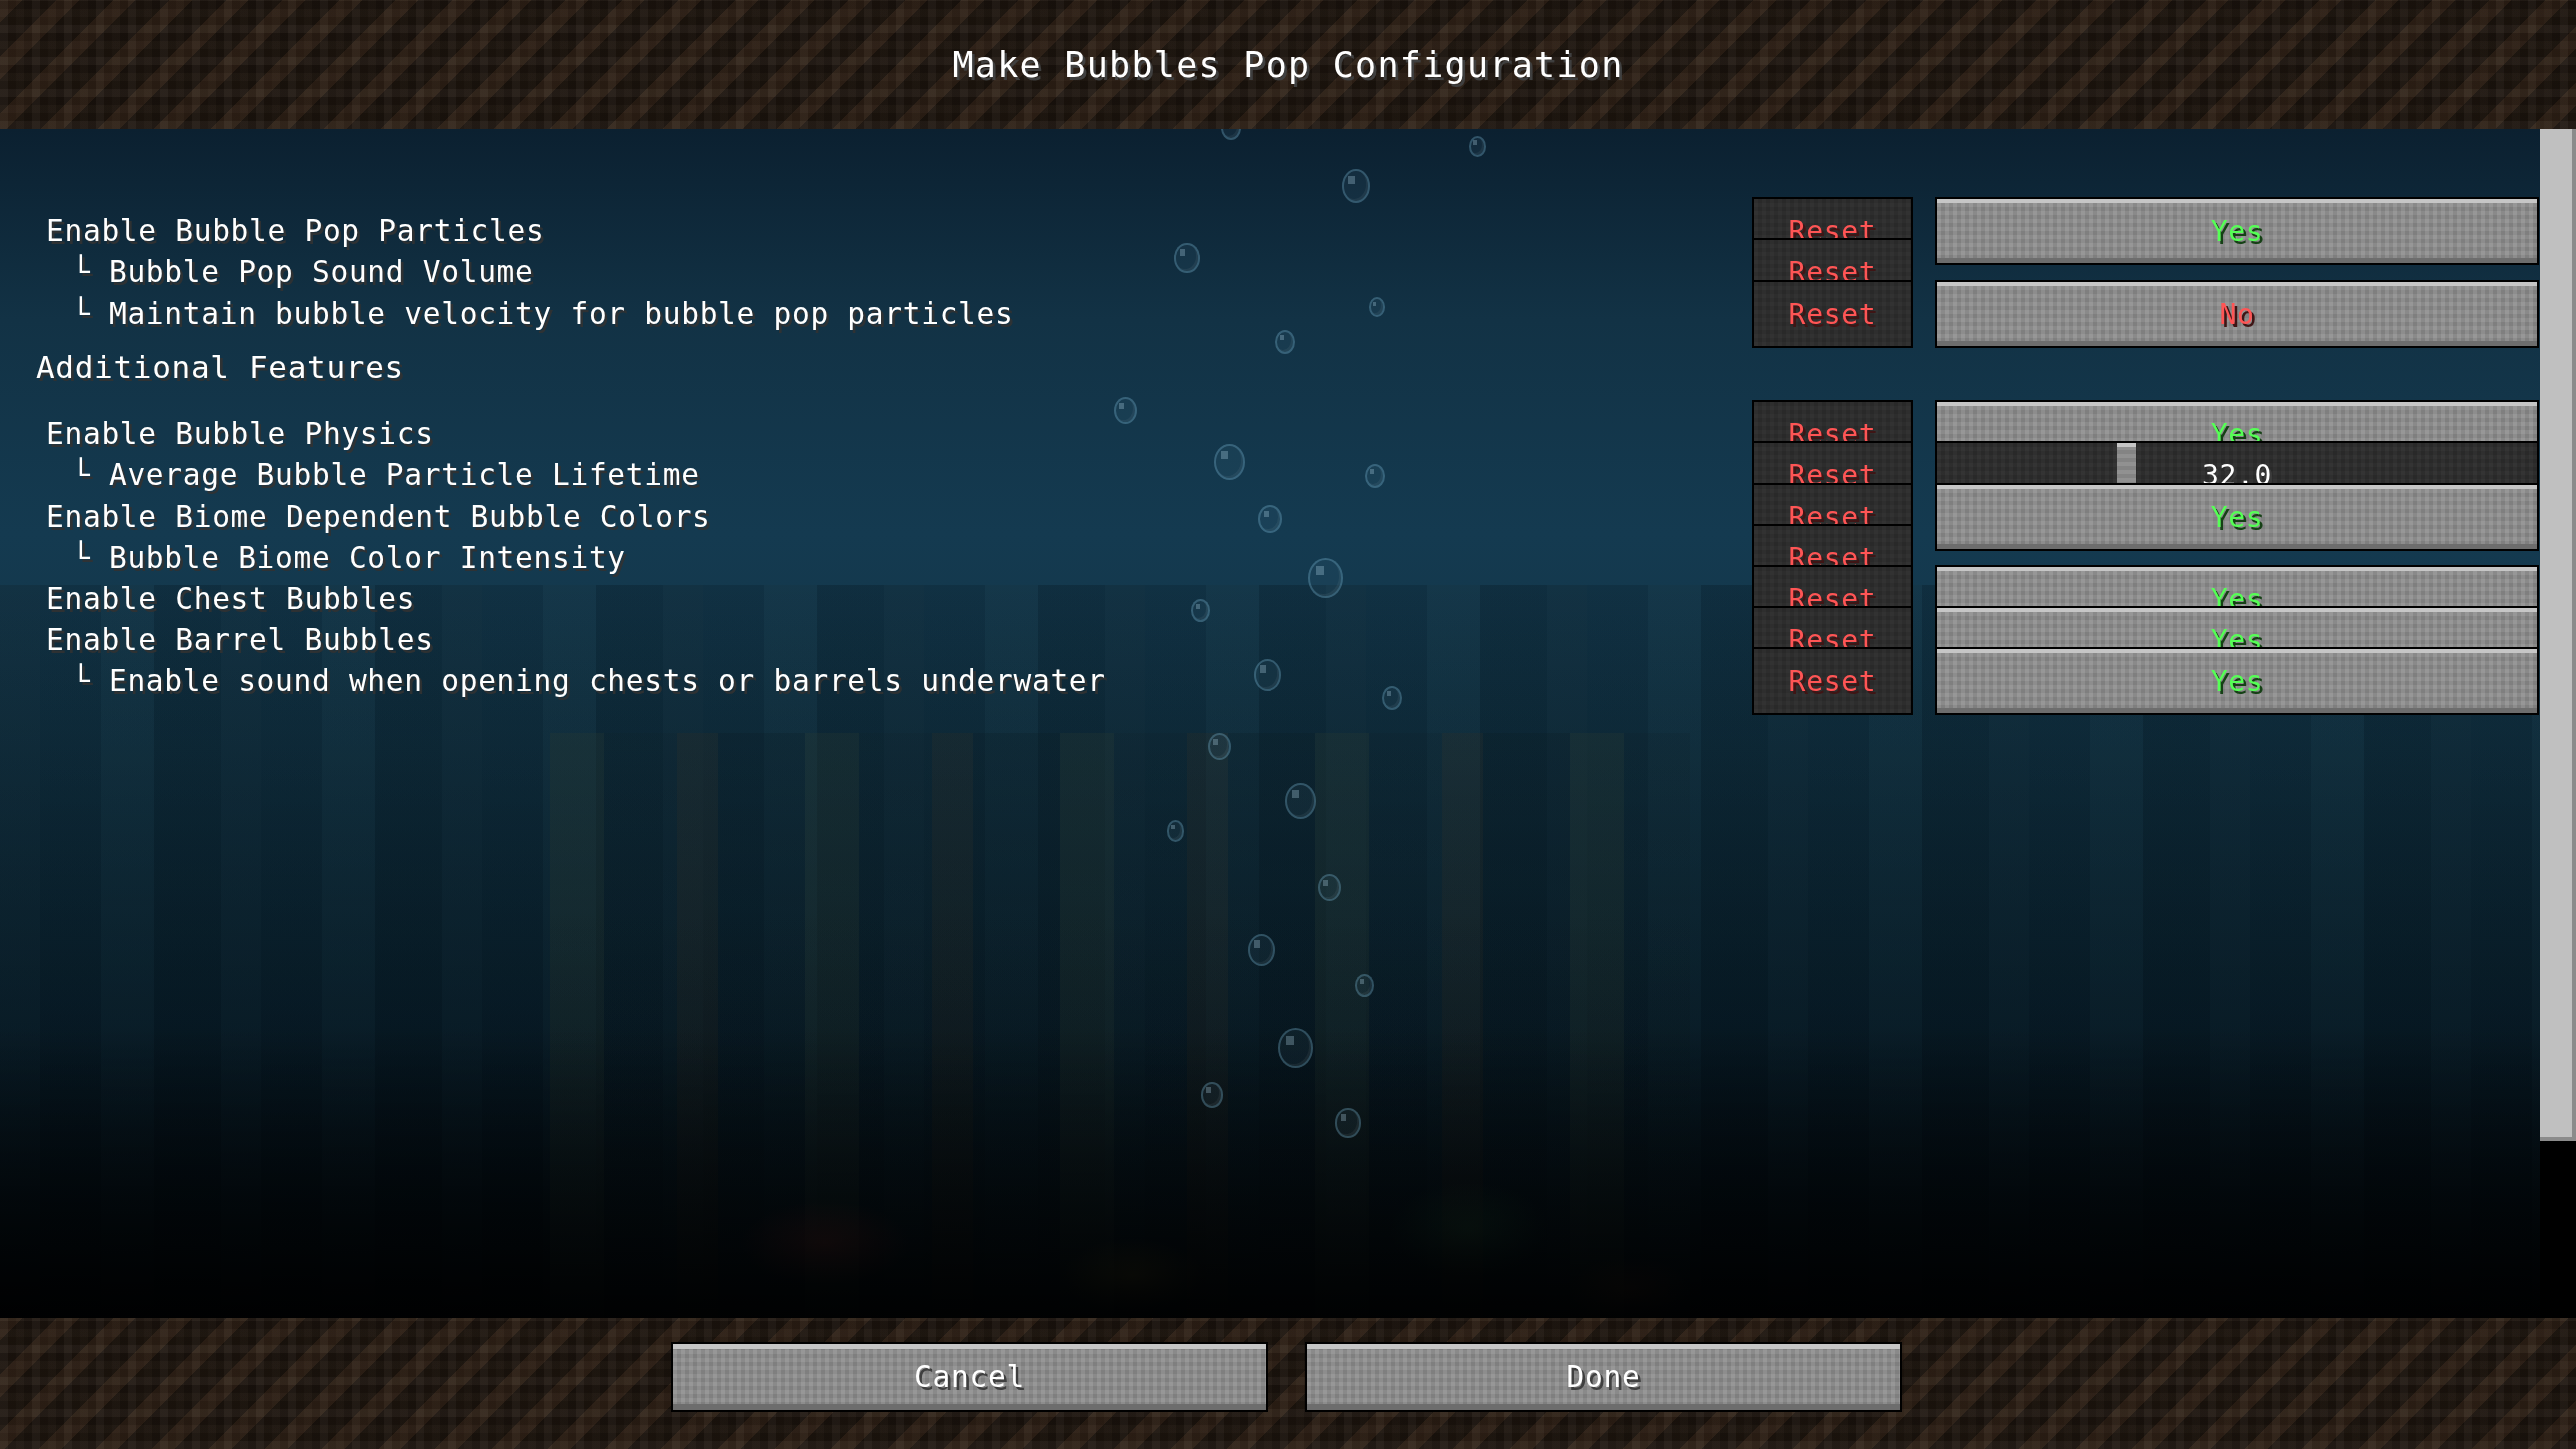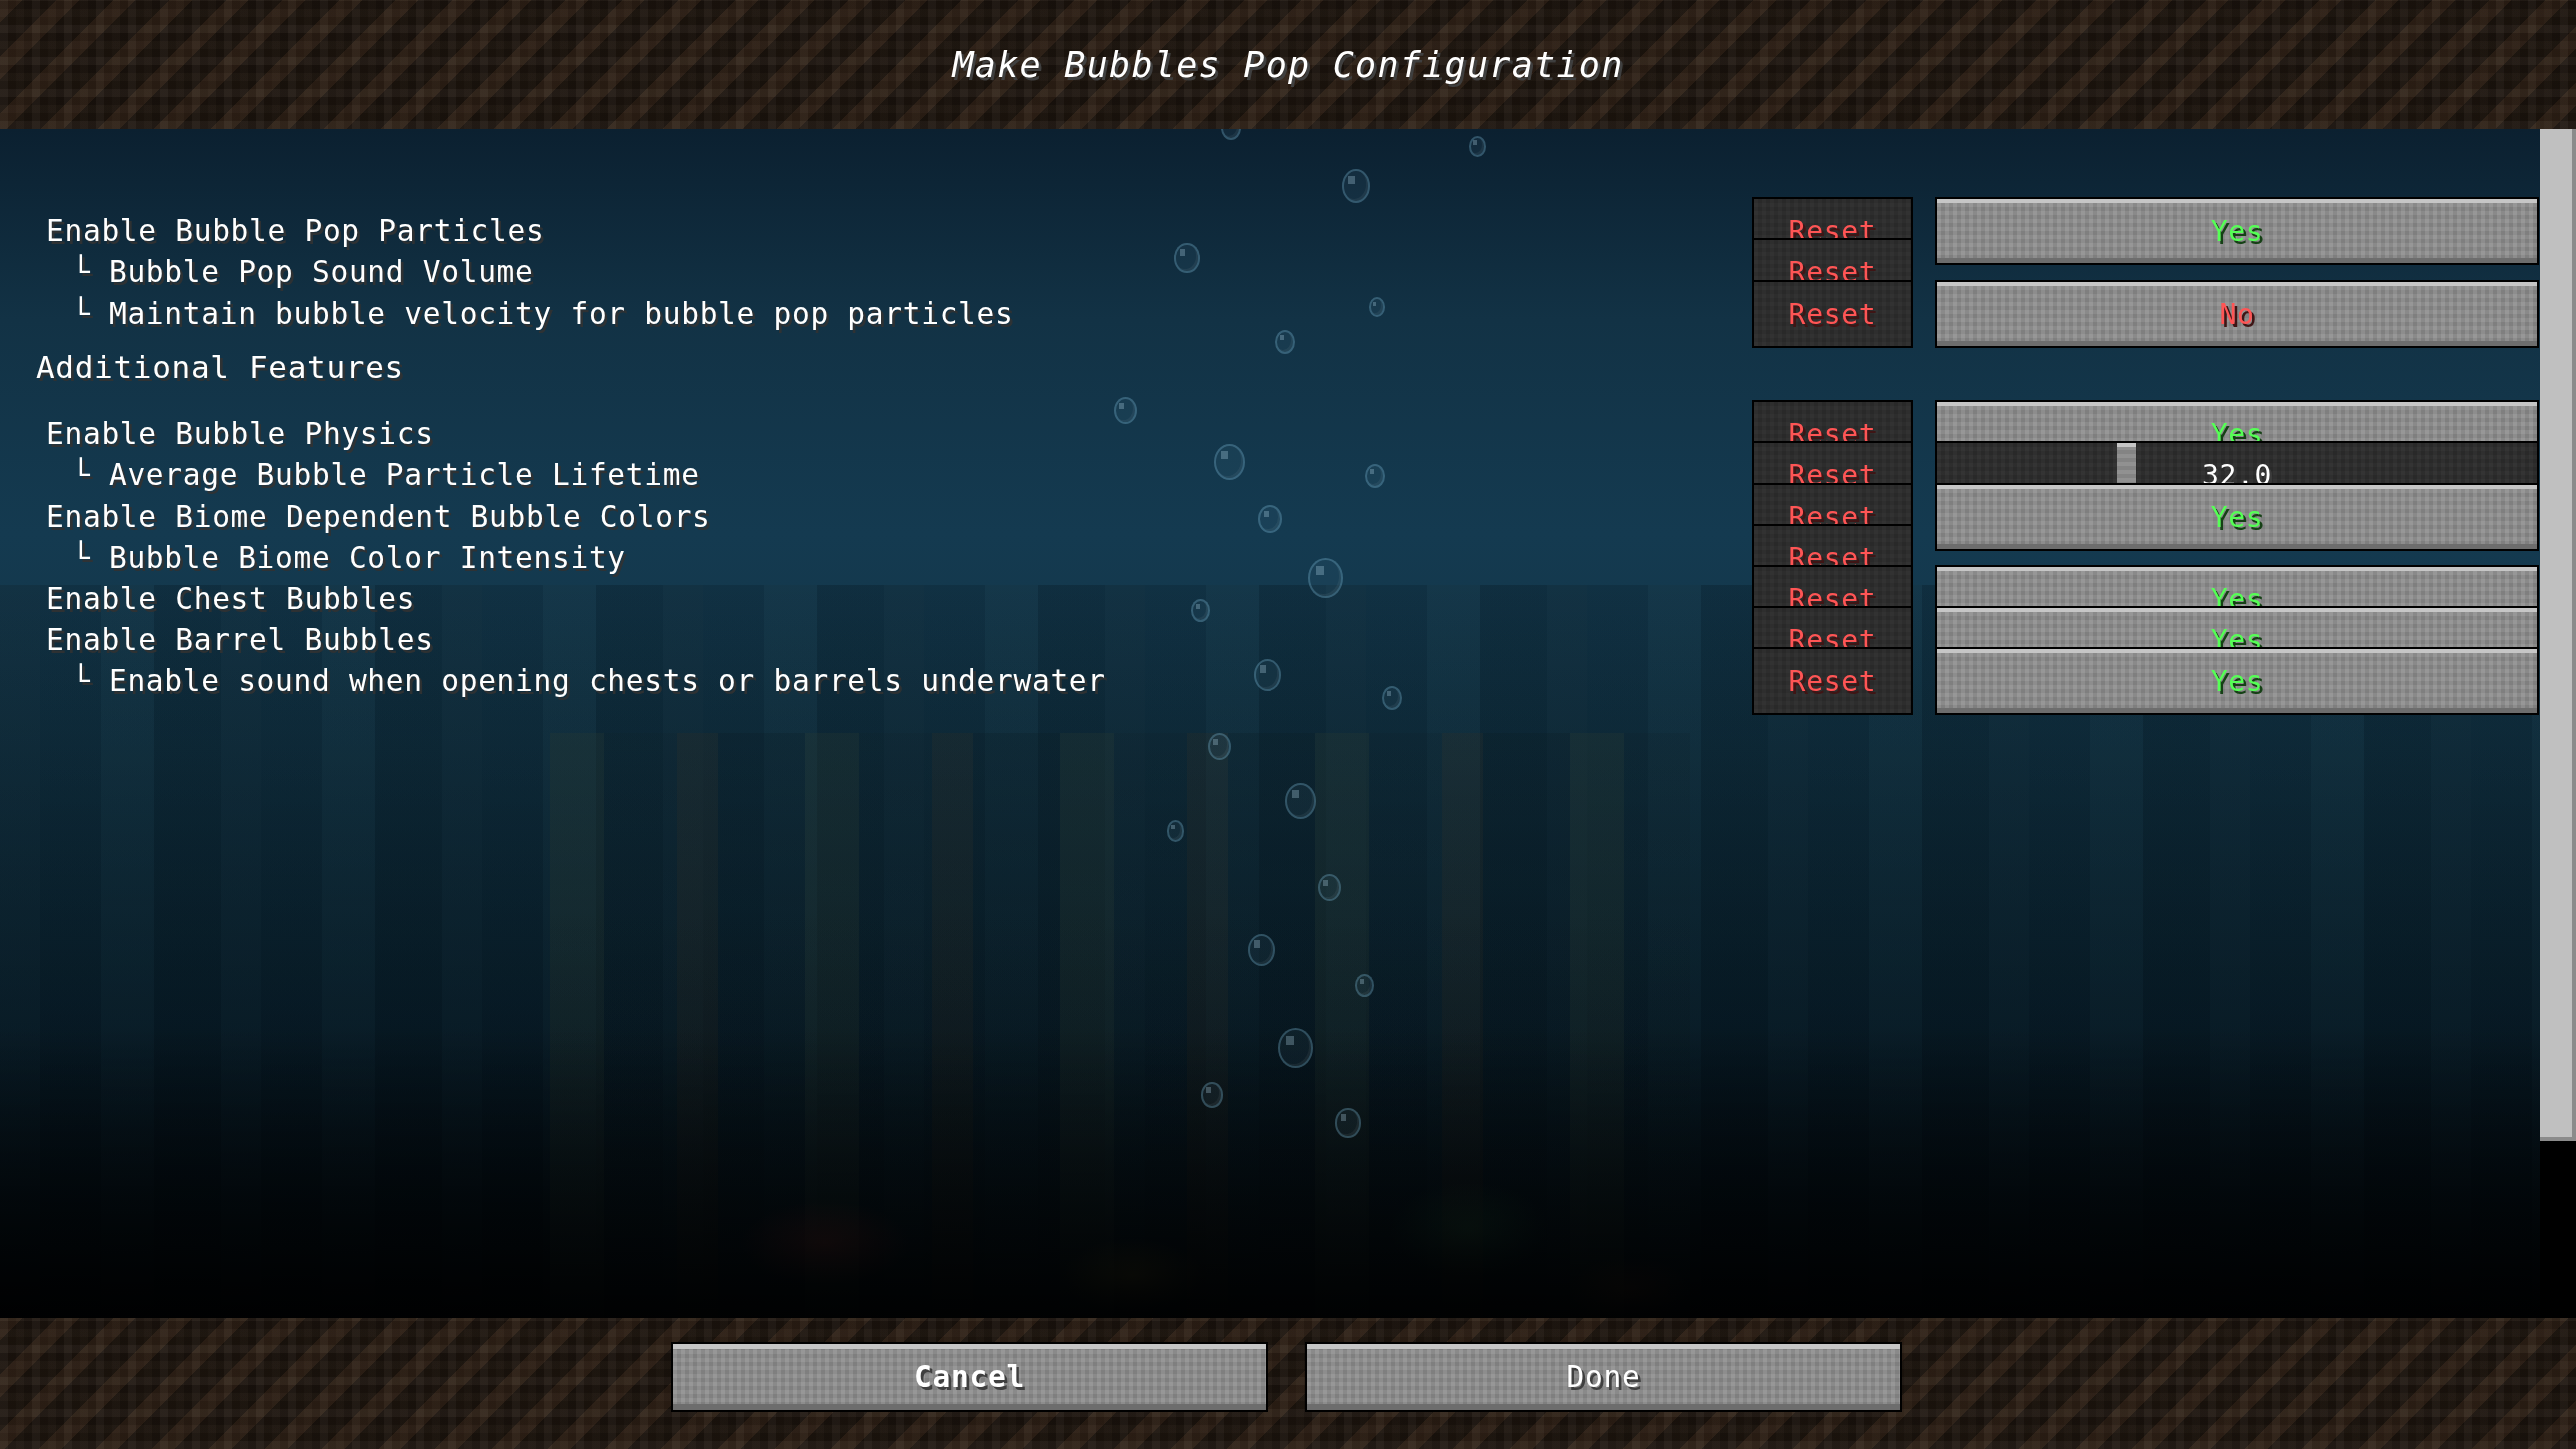--- a/index.html
+++ b/index.html
@@ -54,21 +54,20 @@
     height: 129px;
     display: flex;
     align-items: center;
     justify-content: center;
     font-size: 35px;
     letter-spacing: 1.3px;
     color: #ffffff;
     text-shadow: 2.7px 2.7px 0 #3f3f3f;
     white-space: nowrap;
     z-index: 6;
-    font-style: italic;
   }
 
   
   #content {
     position: absolute;
     top: 129px;
     left: 0;
     width: 2576px;
     height: 1189px;
     overflow: hidden;
@@ -287,21 +286,21 @@
     display: flex;
     align-items: center;
     justify-content: center;
     font-size: 29.5px;
     letter-spacing: 0.7px;
     color: #ffffff;
     text-shadow: 2.7px 2.7px 0 #3f3f3f;
     image-rendering: pixelated;
     z-index: 7;
   }
-  #btn-cancel { left: 671px; top: 1342px; width: 597px; font-weight: bold; }
+  #btn-cancel { left: 671px; top: 1342px; width: 597px; }
   #btn-done   { left: 1305px; top: 1342px; width: 597px; }
 </style>
 </head>
 <body>
 
 <div id="screen">
 
   <div id="header-dirt" class="dirt"></div>
 
   <div id="title">Make Bubbles Pop Configuration</div>

